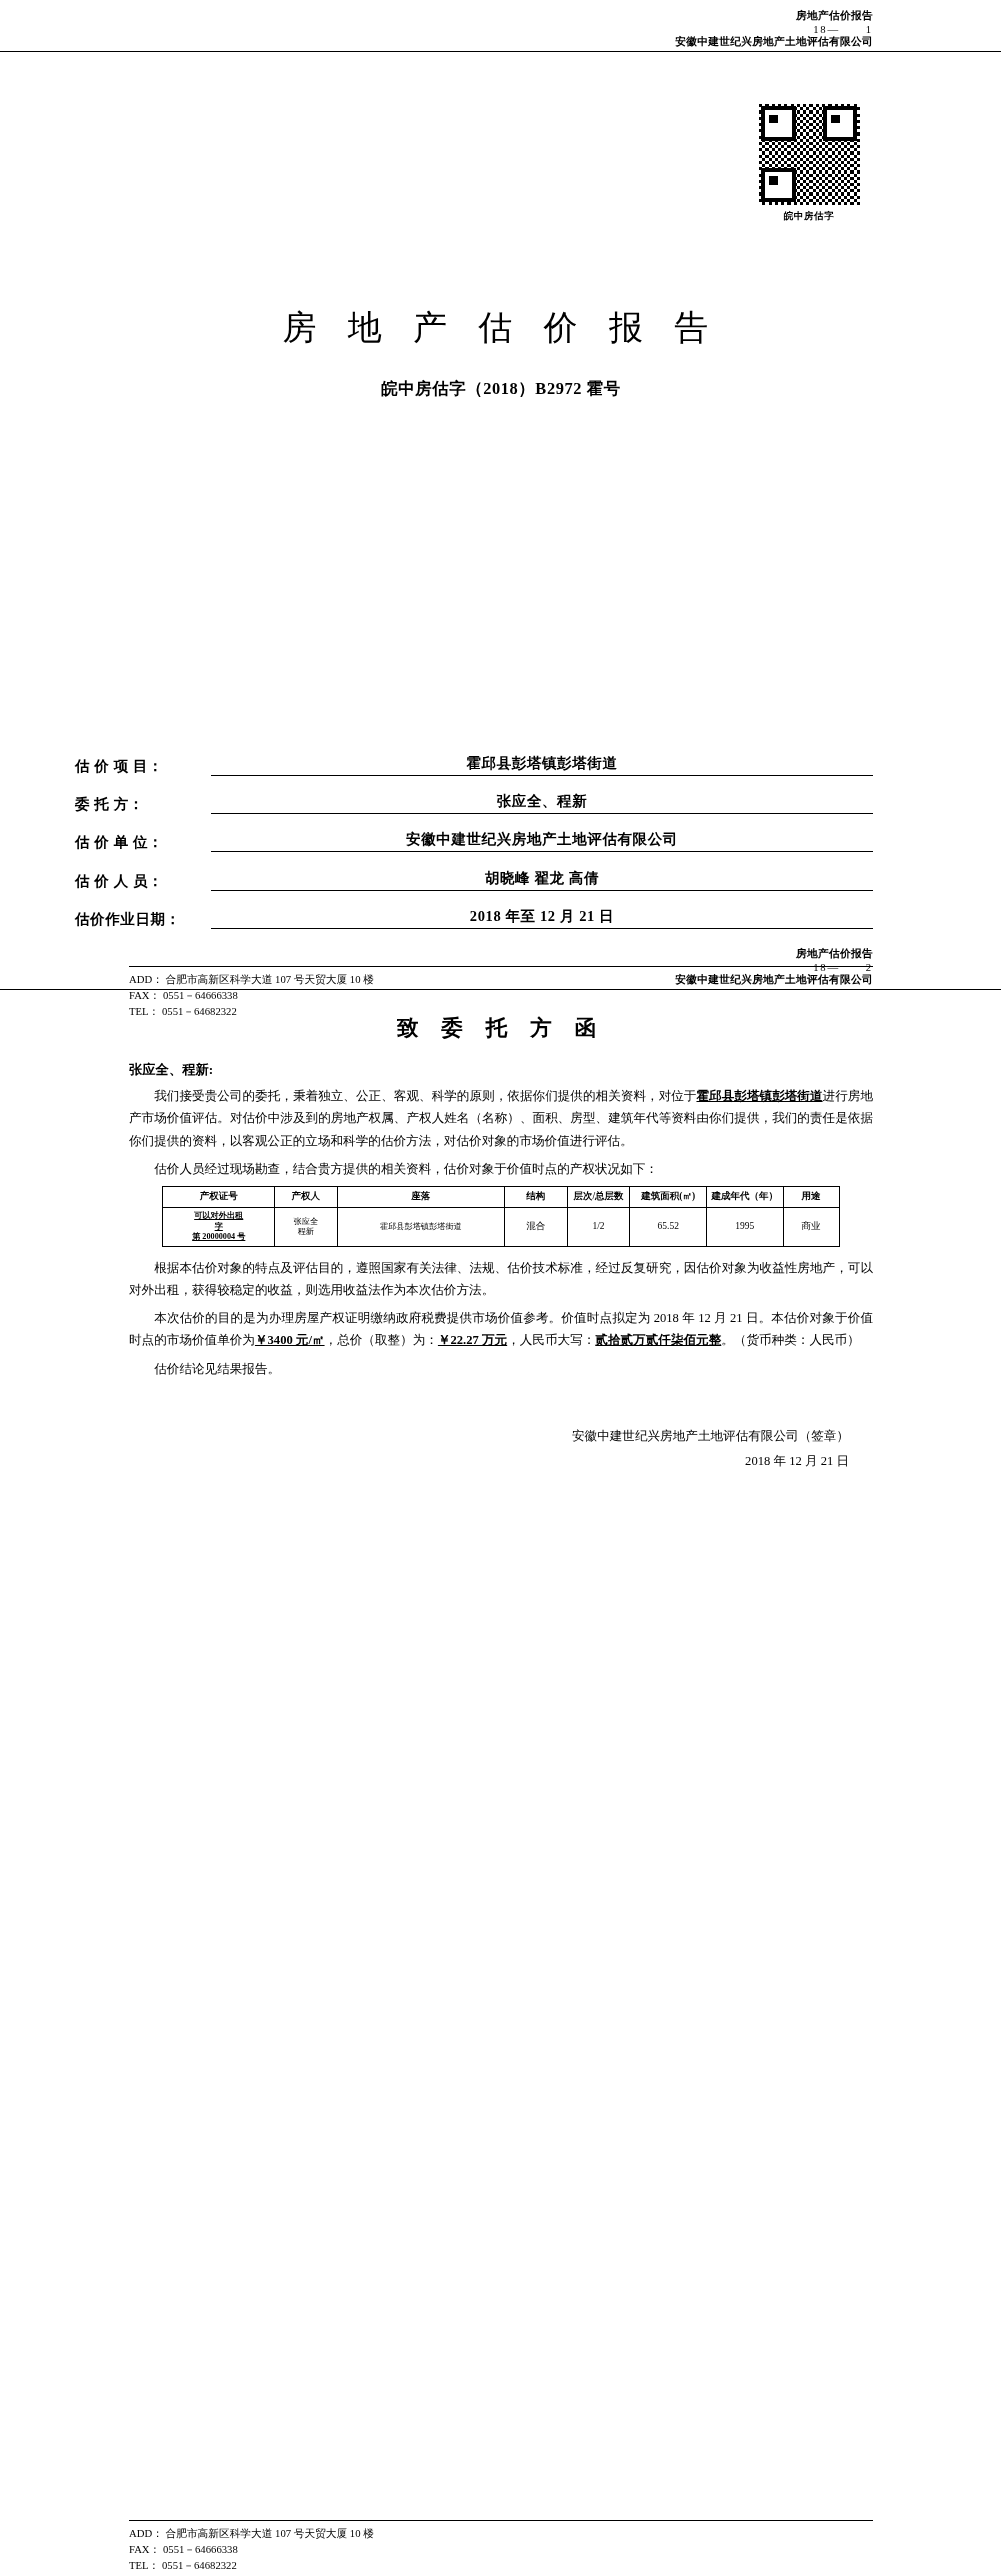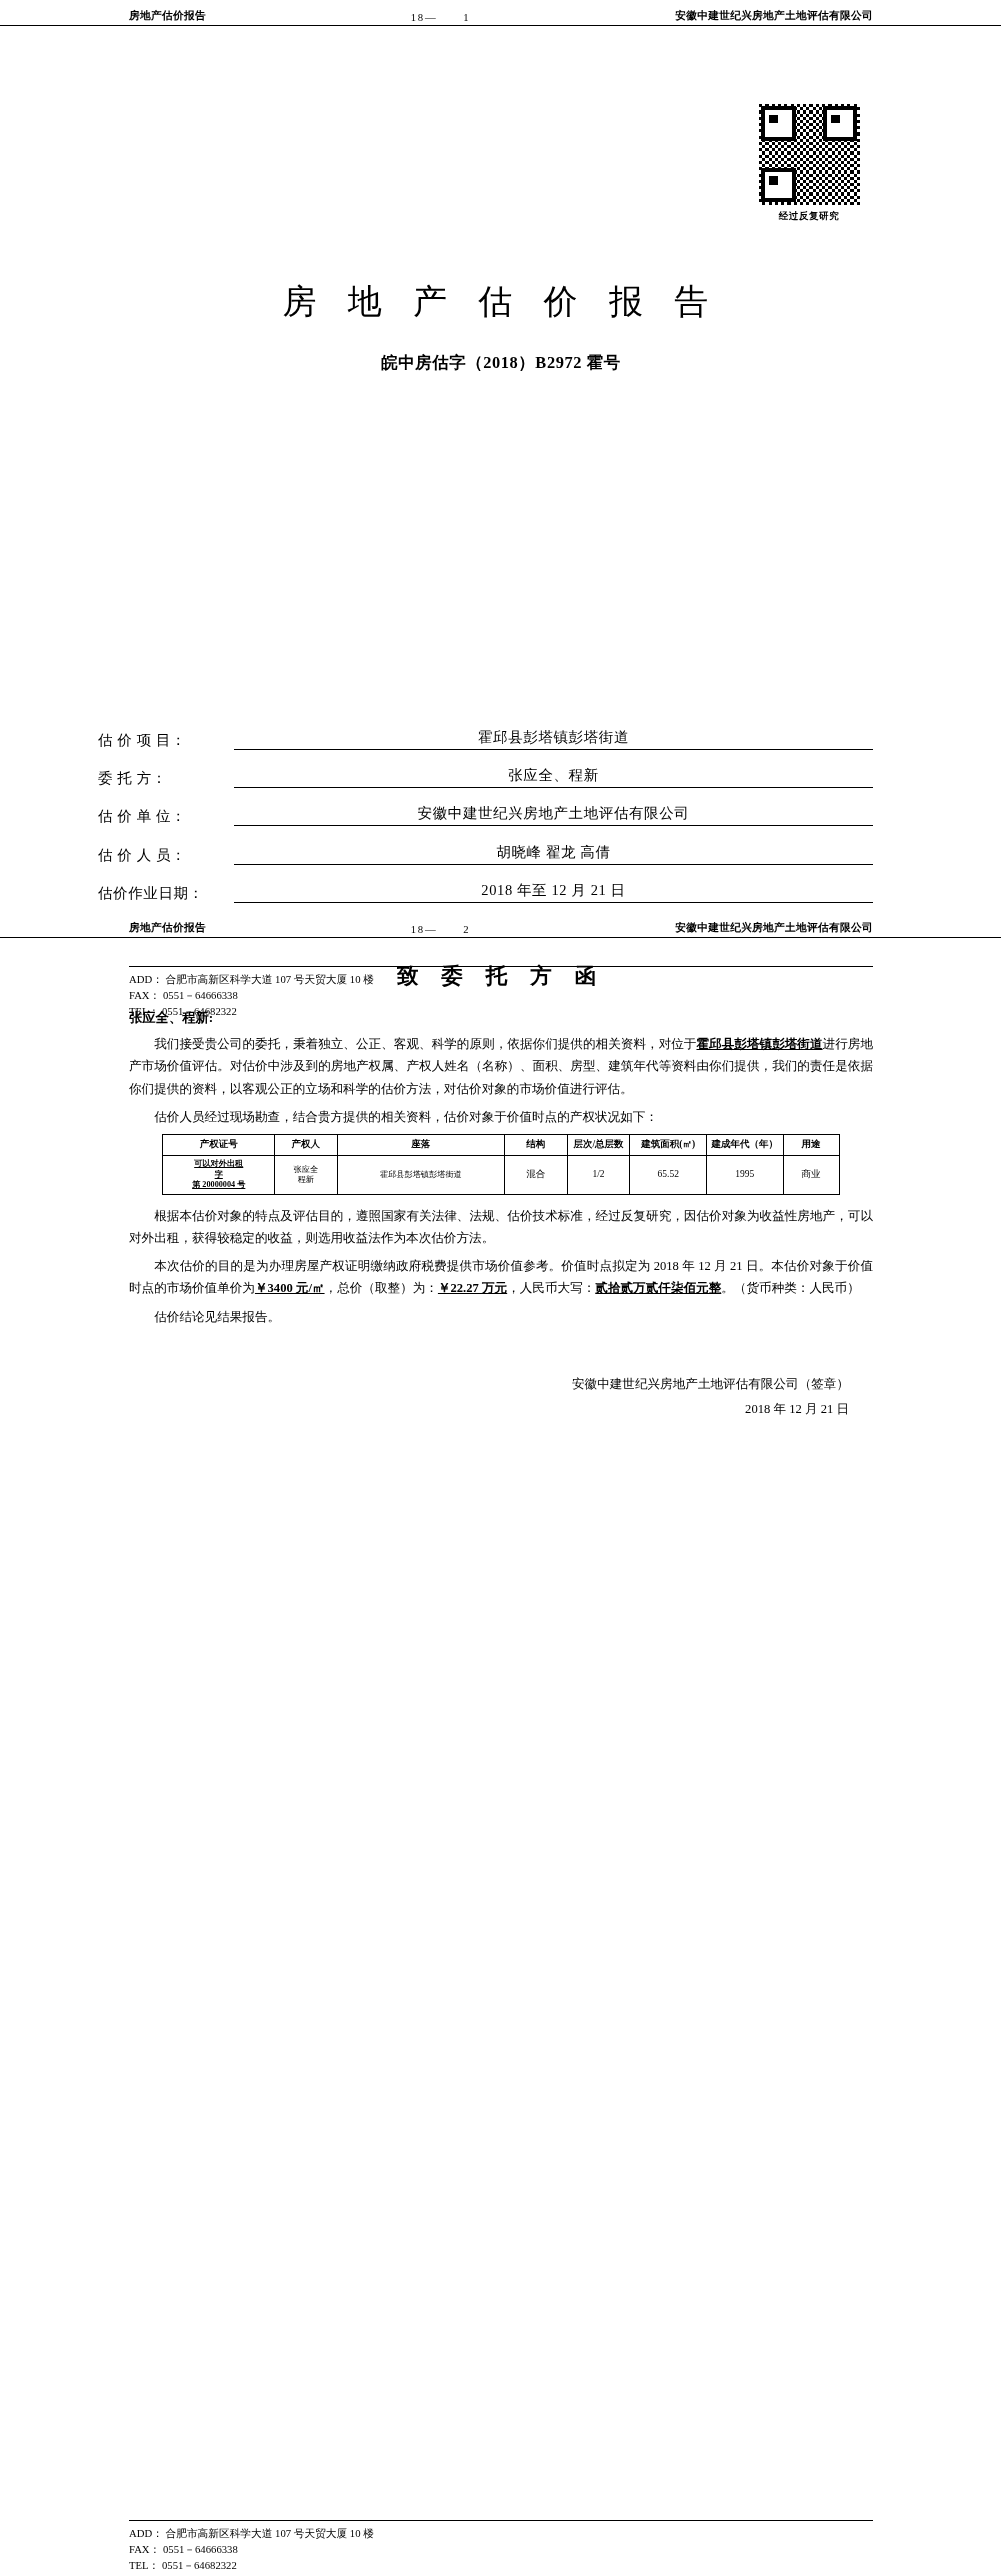--- a/index.html
+++ b/index.html
@@ -21,20 +21,21 @@
 
   
   .runhead {
     display: flex;
     align-items: flex-end;
     justify-content: space-between;
     padding: 0 129px 2.5px 129px;
     border-bottom: 0.9px solid #000;
     font-size: 10.7px;
     letter-spacing: 0.3px;
+    flex-direction: column;
   }
   .runhead .left { font-weight: bold; }
   .runhead .mid  { font-weight: normal; letter-spacing: 1.9px;}
   .runhead .right { font-weight: bold; }
 
   .footer-block {
     padding: 0 129px;
     font-size: 10.7px;
     line-height: 1.5;
   }
@@ -100,23 +101,23 @@
   }
   .cover-subtitle {
     text-align: center;
     font-size: 16.4px;
     font-weight: bold;
     margin-top: 26.5px;
     letter-spacing: 0.6px;
   }
 
   .cover-fields {
-    margin: 354px 129px 0 98px;
+    margin: 354px 129px 0 75px;
     font-size: 14.5px;
-    font-weight: normal;
+    font-weight: bold;
   }
   .field-row {
     display: flex;
     align-items: flex-end;
     margin-bottom: 16.4px;
   }
   .field-label {
     width: 136px;
     flex: none;
     letter-spacing: 0.6px;
@@ -213,21 +214,21 @@
         <span class="finder f1">
             <i></i>
           </span>
         <span class="finder f2">
             <i></i>
           </span>
         <span class="finder f3">
             <i></i>
           </span>
       </div>
-      <div class="qr-caption">经过反复研究</div>
+      <div class="qr-caption">皖中房估字</div>
     </div>
 
     <div class="cover-title">房 地 产 估 价 报 告</div>
     <div class="cover-subtitle">皖中房估字（2018）B2972 霍号</div>
 
     <div class="cover-fields">
       <div class="field-row">
         <span class="field-label">估 价 项 目：</span>
         <span class="field-value">霍邱县彭塔镇彭塔街道</span>
       </div>

